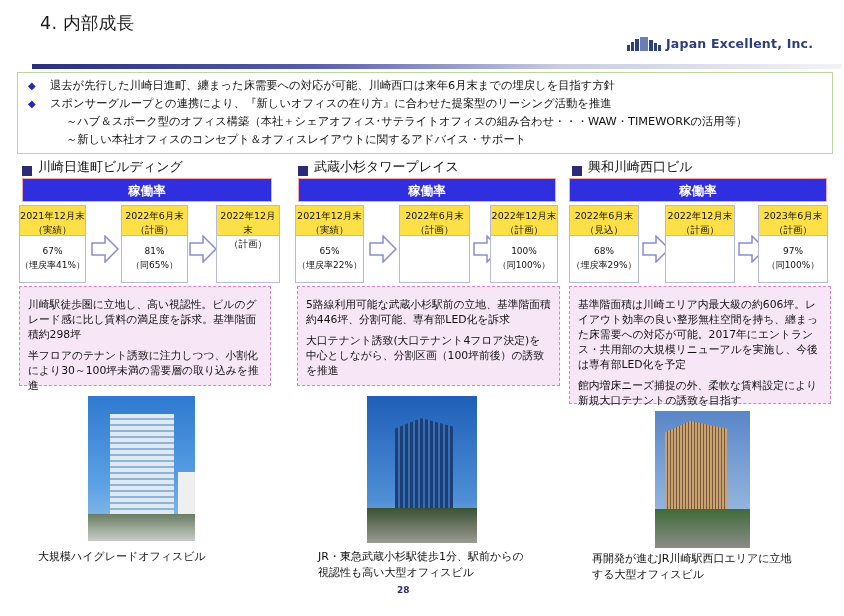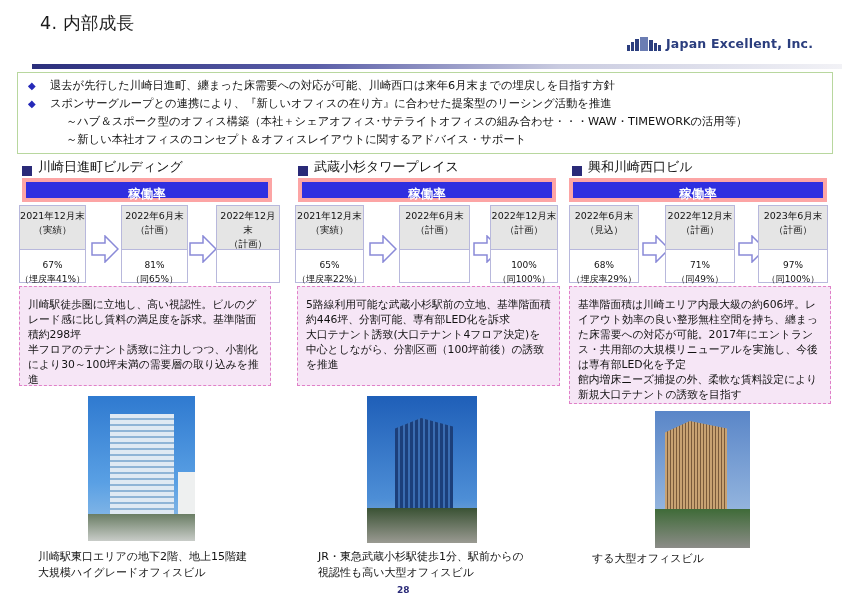--- a/index.html
+++ b/index.html
@@ -16,29 +16,29 @@
     .logo-text { font-family: "DejaVu Sans", sans-serif; font-size: 12.5px; font-weight: bold; color: #2b3e7e; letter-spacing: 0.2px; }
 
     .summary { position: absolute; left: 17px; top: 72px; width: 816px; height: 82px; border: 1.5px solid #b8d79e; background: #fff; padding: 4px 10px 0 10px; }
     .sum-line { font-size: 11.3px; line-height: 18px; white-space: nowrap; display: flex; align-items: center; }
     .bullet { color: #2529b8; font-size: 10px; width: 22px; display: inline-block; }
     .sub { padding-left: 38px; }
 
     .col { position: absolute; top: 160px; }
     .col-title { display: flex; align-items: flex-end; gap: 6px; font-size: 13px; height: 16px; color: #111; }
     .sq { width: 10px; height: 10px; background: #2a2a78; display: inline-block; }
-    .rate-bar { margin-top: 2px; height: 24px; background: #2f2fe0; color: #fff; font-weight: bold; font-size: 12.5px; text-align: center; line-height: 24px; border: 4px solid #fca5a5; }
+    .rate-bar { margin-top: 2px; height: 24px; background: #2f2fe0; color: #fff; font-weight: bold; font-size: 12.5px; text-align: center; line-height: 24px; border: 1px solid #fca5a5; }
     .steps { position: relative; height: 78px; margin-top: 3px; }
     .step { position: absolute; top: 0; width: 67px; height: 78px; border: 1px solid #b8b8dc; background: #fff; }
-    .step-head { height: 44px; background: #e5e5e5; border-bottom: 1px solid #b8b8dc; text-align: center; font-size: 9.5px; line-height: 14px; padding-top: 3px; color: #111; }
+    .step-head { height: 30px; background: #fde047; border-bottom: 1px solid #b8b8dc; text-align: center; font-size: 9.5px; line-height: 14px; padding-top: 3px; color: #111; }
     .step-body { text-align: center; font-size: 9px; line-height: 14px; padding-top: 8px; color: #111; }
     .arrow { position: absolute; top: 30px; width: 28px; height: 28px; }
 
     .note { position: absolute; border: 1.3px dashed #e080c8; background: #f6e6f6; padding: 10px 8px; font-size: 10.8px; line-height: 15px; color: #111; }
-    .note p + p { }
+    .note p + p { margin-top: 6px; }
 
     .photo { position: absolute; overflow: hidden; }
     .caption { position: absolute; font-size: 11px; line-height: 16px; color: #111; white-space: nowrap; }
     .page-num { position: absolute; left: 397px; top: 585px; font-size: 9px; font-weight: bold; color: #2a2a78; }
   </style>
 </head>
 <body>
 
 <div class="title">
   <div>4. 内部成長</div>
@@ -115,21 +115,20 @@
 <div class="note" style="left:19px;top:286px;width:252px;height:100px">
   <p>川崎駅徒歩圏に立地し、高い視認性。ビルのグレード感に比し賃料の満足度を訴求。基準階面積約298坪</p>
   <p>半フロアのテナント誘致に注力しつつ、小割化により30～100坪未満の需要層の取り込みを推進</p>
 </div>
 <div class="photo" style="left:88px;top:396px;width:107px;height:145px;background:linear-gradient(180deg,#2f7ad0 0%,#5aa0e4 60%,#9cc4e8 100%)">
   <div style="position:absolute;left:22px;top:18px;width:64px;height:108px;background:repeating-linear-gradient(180deg,#dfe9f3 0 4px,#8fb4d6 4px 6px)"></div>
   <div style="position:absolute;left:90px;top:76px;width:17px;height:54px;background:#eef0f0"></div>
   <div style="position:absolute;left:0;top:118px;width:107px;height:27px;background:linear-gradient(180deg,#6a7d64,#c8ccc8)"></div>
 </div>
 <div class="caption" style="left:38px;top:549px">
-  <div>川崎駅東口エリアの地下2階、地上15階建</div>
     <div>大規模ハイグレードオフィスビル</div>
 </div>
 
 <div class="col" style="left:298px;width:262px">
   <div class="col-title">
       <span class="sq"></span>
       <span>武蔵小杉タワープレイス</span>
     </div>
   <div class="rate-bar" style="width:258px">稼働率</div>
   <div class="steps">
@@ -198,24 +197,20 @@
         </div>
     </div>
     <svg class="arrow" style="left:70px" viewBox="0 0 28 28">
         <path d="M1 8 H14 V1 L27 14 L14 27 V20 H1 Z" fill="#fff" stroke="#8a8ad8" stroke-width="1.5"></path>
       </svg>
     <div class="step" style="left:93px;width:70px">
       <div class="step-head">
           <div>2022年12月末</div>
           <div>（計画）</div>
         </div>
-      <div class="step-body">
-          <div>71%</div>
-          <div>（同49%）</div>
-        </div>
     </div>
     <svg class="arrow" style="left:166px" viewBox="0 0 28 28">
         <path d="M1 8 H14 V1 L27 14 L14 27 V20 H1 Z" fill="#fff" stroke="#8a8ad8" stroke-width="1.5"></path>
       </svg>
     <div class="step" style="left:186px;width:70px">
       <div class="step-head">
           <div>2023年6月末</div>
           <div>（計画）</div>
         </div>
       <div class="step-body">
@@ -227,16 +222,17 @@
 </div>
 <div class="note" style="left:569px;top:286px;width:262px;height:118px">
   <p>基準階面積は川崎エリア内最大級の約606坪。レイアウト効率の良い整形無柱空間を持ち、纏まった床需要への対応が可能。2017年にエントランス・共用部の大規模リニューアルを実施し、今後は専有部LED化を予定</p>
   <p>館内増床ニーズ捕捉の外、柔軟な賃料設定により新規大口テナントの誘致を目指す</p>
 </div>
 <div class="photo" style="left:655px;top:411px;width:95px;height:137px;background:linear-gradient(180deg,#5a86c8 0%,#a9c6e6 100%)">
   <div style="position:absolute;left:10px;top:10px;width:62px;height:95px;background:repeating-linear-gradient(90deg,#c8a272 0 2px,#7a5a3a 2px 3px);clip-path:polygon(0 12%,40% 0,100% 8%,100% 100%,0 100%)"></div>
   <div style="position:absolute;left:0;top:98px;width:95px;height:39px;background:linear-gradient(180deg,#3f6b38,#8c8c88)"></div>
 </div>
 <div class="caption" style="left:592px;top:551px">
+  <div>再開発が進むJR川崎駅西口エリアに立地</div>
     <div>する大型オフィスビル</div>
 </div>
 
 <div class="page-num">28</div>
 
 </body></html>

